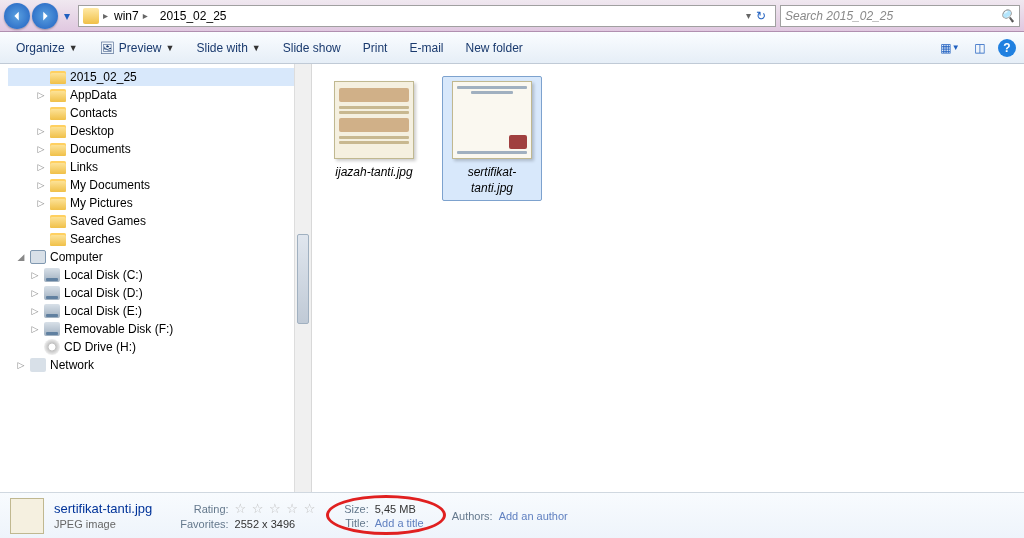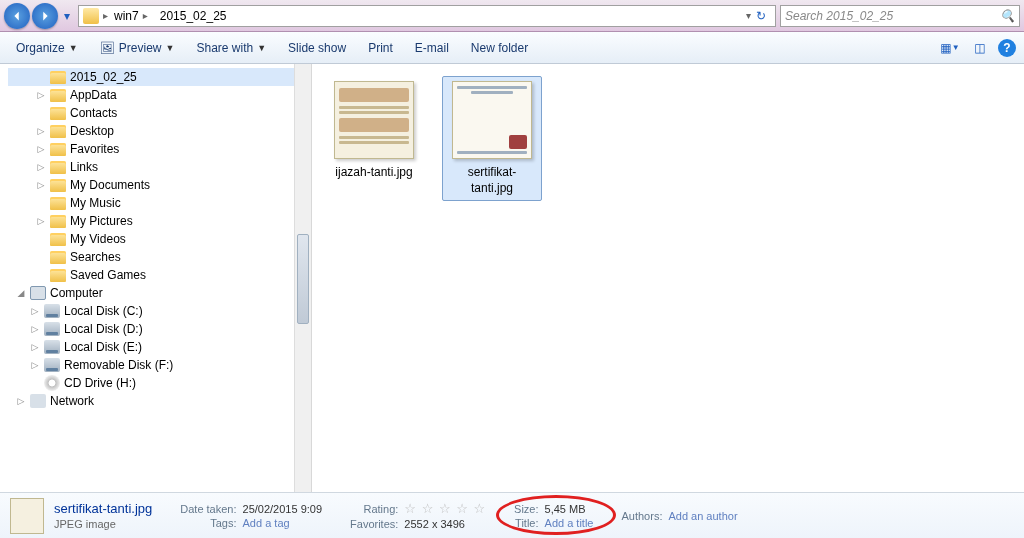--- a/index.html
+++ b/index.html
@@ -36,21 +36,21 @@
 .texp { width: 10px; font-size: 9px; color: #888; text-align: center; }
 .ticon-f { width: 16px; height: 13px; background: linear-gradient(#ffe9a6,#f0c048); border-radius: 2px 2px 1px 1px; box-shadow: inset 0 2px 0 #ffd060; flex-shrink: 0; }
 .ticon-d { width: 16px; height: 14px; background: linear-gradient(#d8e0e8,#a0b0c0); border-radius: 2px; flex-shrink: 0; position: relative; }
 .ticon-d::after { content:""; position:absolute; bottom:1px; left:2px; right:2px; height:3px; background:#6080a0; border-radius:1px; }
 .ticon-cd { width: 16px; height: 16px; border-radius: 50%; background: radial-gradient(#fff 30%, #c0c0c0 32%, #eee 70%, #c0c0c0); flex-shrink:0;}
 .ticon-pc { width:16px; height:14px; background:#d8e0e8; border:1px solid #8098b0; border-radius:2px; flex-shrink:0;}
 .ticon-net { width:16px; height:14px; background:#d8e0e8; border-radius:2px; flex-shrink:0; position:relative;}
 .vscroll { position: absolute; right: 0; top: 0; bottom: 0; width: 17px; background: #f0f0f0; border-left: 1px solid #ddd; }
 .vthumb { position: absolute; left: 2px; right: 2px; top: 170px; height: 90px; background: linear-gradient(#e0e6ee,#c0cad6); border: 1px solid #a0b0c0; border-radius: 2px; }
 
-.content { flex: 1; padding: 12px; display: flex; align-items: flex-start; gap: 18px; }
+.content { flex: 1; padding: 12px; display: flex; align-items: flex-start; gap: 18px; font-style: italic; }
 .thumb { width: 100px; text-align: center; cursor: pointer; padding: 4px; border: 1px solid transparent; border-radius: 2px; }
 .thumb.sel { background: #d8e8fb; border-color: #7da2ce; }
 .thumb .timg { width: 80px; height: 78px; margin: 0 auto 6px; background: #f5f0e0; border: 1px solid #c0b890; box-shadow: 2px 2px 3px rgba(0,0,0,.2); display:flex; flex-direction:column; padding:4px; gap:2px;}
 .thumb .timg.cert { background: #faf8f0; }
 .timg .line { height:3px; background:#c8b890; border-radius:1px; }
 .timg .blk { height:14px; background:#d0b088; border-radius:2px; margin:2px 0;}
 .timg .em { height:14px; width:18px; background:#a04040; align-self:flex-end; border-radius:2px;}
 .thumb .tname { font-size: 12px; line-height: 1.3; word-break: break-word; }
 
 
@@ -111,21 +111,21 @@
   <div class="tbtn">
       <span>Organize</span>
       <span class="dd">▼</span>
     </div>
   <div class="tbtn">
       <span>🖼</span>
       <span>Preview</span>
       <span class="dd">▼</span>
     </div>
   <div class="tbtn">
-      <span>Share with</span>
+      <span>Slide with</span>
       <span class="dd">▼</span>
     </div>
   <div class="tbtn">
       <span>Slide show</span>
     </div>
   <div class="tbtn">
       <span>Print</span>
     </div>
   <div class="tbtn">
       <span>E-mail</span>
@@ -161,59 +161,49 @@
       <div class="tnode">
           <span class="tindent" style="width:20px"></span>
           <span class="texp">▷</span>
           <span class="ticon-f"></span>
           <span>Desktop</span>
         </div>
       <div class="tnode">
           <span class="tindent" style="width:20px"></span>
           <span class="texp">▷</span>
           <span class="ticon-f"></span>
-          <span>Favorites</span>
+          <span>Documents</span>
         </div>
       <div class="tnode">
           <span class="tindent" style="width:20px"></span>
           <span class="texp">▷</span>
           <span class="ticon-f"></span>
           <span>Links</span>
         </div>
       <div class="tnode">
           <span class="tindent" style="width:20px"></span>
           <span class="texp">▷</span>
           <span class="ticon-f"></span>
           <span>My Documents</span>
         </div>
       <div class="tnode">
-          <span class="tindent" style="width:34px"></span>
-          <span class="ticon-f"></span>
-          <span>My Music</span>
-        </div>
-      <div class="tnode">
           <span class="tindent" style="width:20px"></span>
           <span class="texp">▷</span>
           <span class="ticon-f"></span>
           <span>My Pictures</span>
         </div>
       <div class="tnode">
           <span class="tindent" style="width:34px"></span>
           <span class="ticon-f"></span>
-          <span>My Videos</span>
+          <span>Saved Games</span>
         </div>
       <div class="tnode">
           <span class="tindent" style="width:34px"></span>
           <span class="ticon-f"></span>
           <span>Searches</span>
-        </div>
-      <div class="tnode">
-          <span class="tindent" style="width:34px"></span>
-          <span class="ticon-f"></span>
-          <span>Saved Games</span>
         </div>
       <div class="tnode">
           <span class="tindent" style="width:0"></span>
           <span class="texp">◢</span>
           <span class="ticon-pc"></span>
           <span>Computer</span>
         </div>
       <div class="tnode">
           <span class="tindent" style="width:14px"></span>
           <span class="texp">▷</span>
@@ -280,26 +270,20 @@
   </div>
 </div>
 
 <div class="details relwrap">
   <div class="dthumb"></div>
   <div class="dcol">
     <div class="dprim">sertifikat-tanti.jpg</div>
     <div class="dsec">JPEG image</div>
   </div>
   <div class="dgrid">
-    <div class="dlabel">Date taken:</div>
-    <div class="dval">25/02/2015 9:09</div>
-    <div class="dlabel">Tags:</div>
-    <div class="dval link">Add a tag</div>
-  </div>
-  <div class="dgrid">
     <div class="dlabel">Rating:</div>
     <div class="dval stars">☆ ☆ ☆ ☆ ☆</div>
     <div class="dlabel">Favorites:</div>
     <div class="dval">2552 x 3496</div>
   </div>
   <div class="dgrid" style="position:relative">
     <div class="dlabel">Size:</div>
     <div class="dval">5,45 MB</div>
     <div class="dlabel">Title:</div>
     <div class="dval link">Add a title</div>

